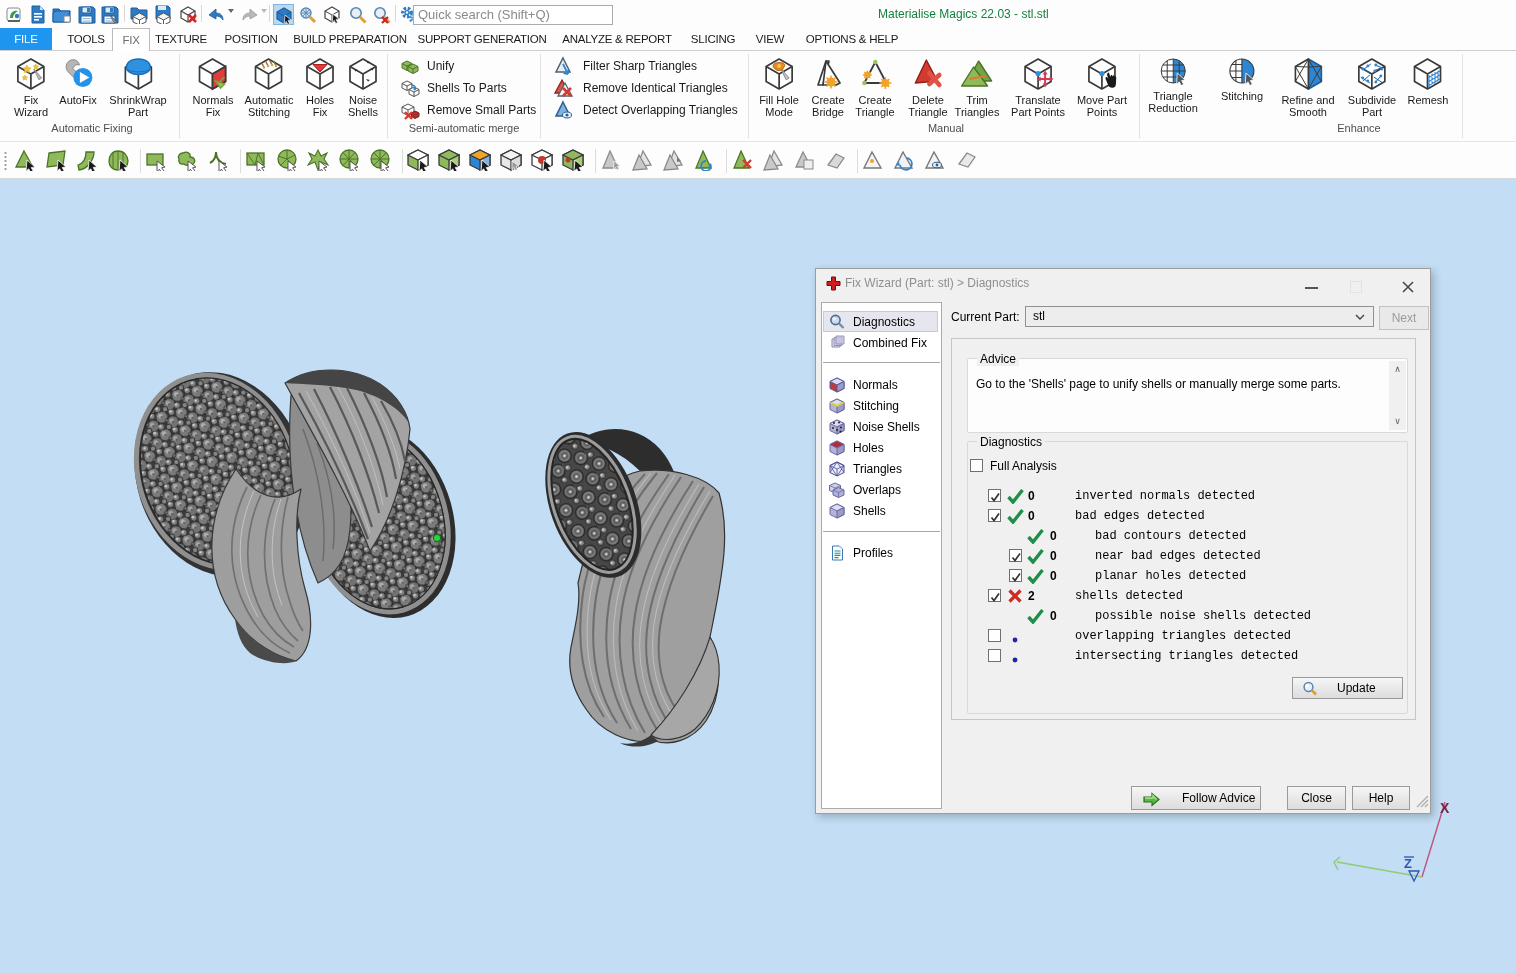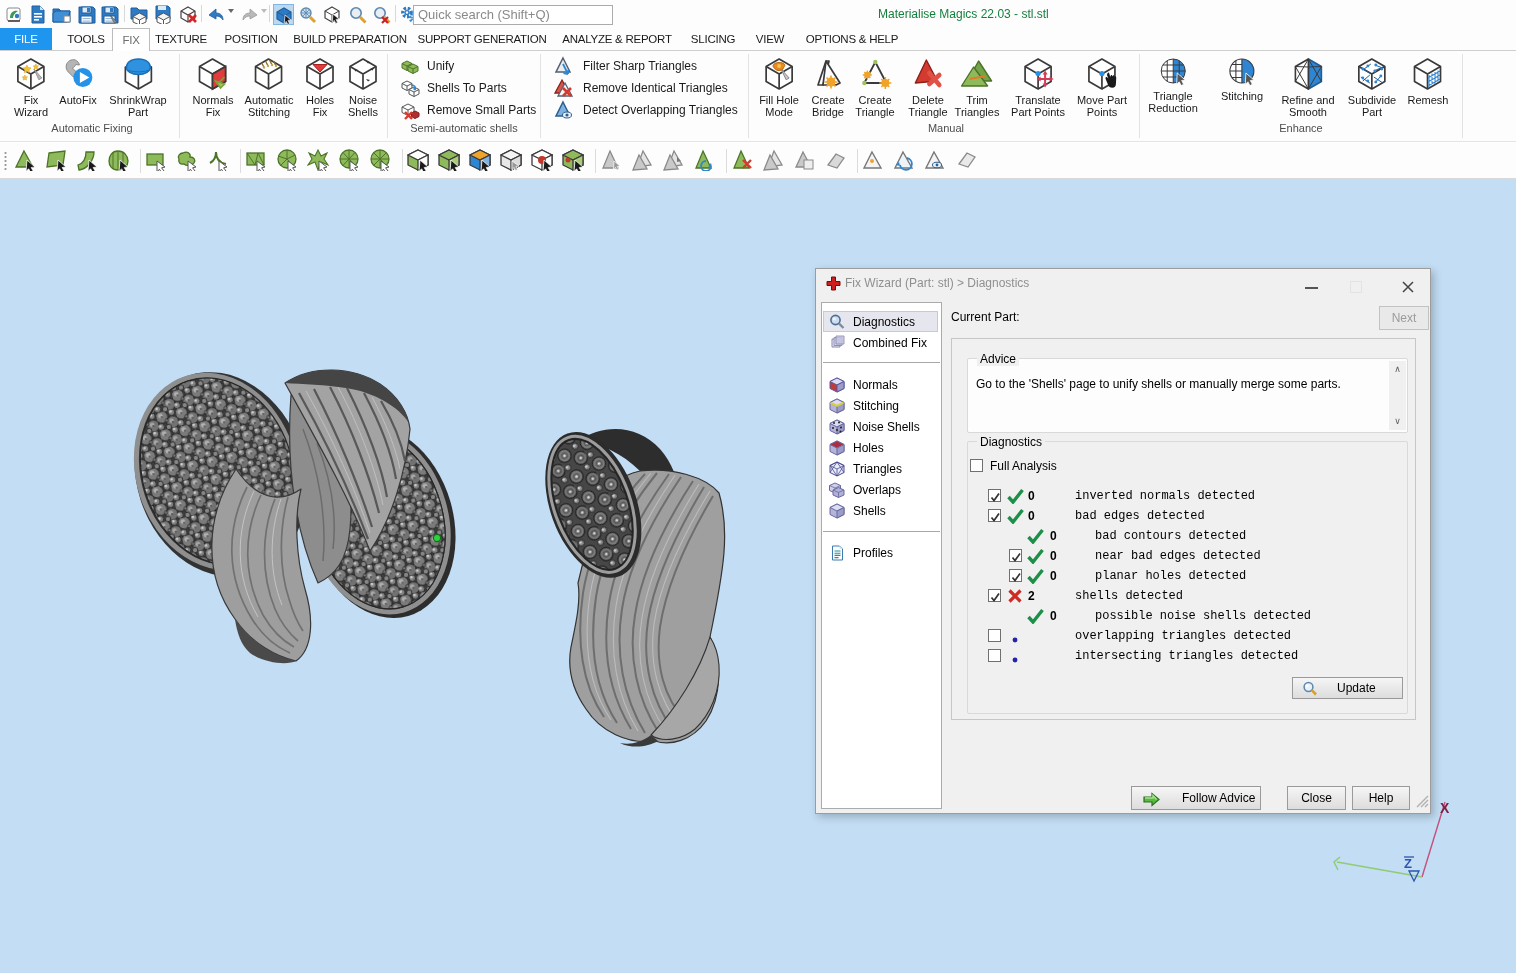--- a/index.html
+++ b/index.html
@@ -261,21 +261,21 @@
     </div>
     <div class="strio" style="left:401px;top:48px">
       <svg width="19" height="19" viewBox="0 0 19 19" style="">
         <path d="M7 3 L13 6 L13 11.5 L7 14.5 L1 11.5 L1 6 Z" fill="#fff" stroke="#555"></path>
         <path d="M1 6 L7 9 L13 6 M7 9 V14.5" fill="none" stroke="#555"></path>
         <path d="M14 10 L18 12 L18 15.5 L14 17.5 L10.5 15.5 L10.5 12 Z" fill="#b03030" stroke="#7d1d1d"></path>
         <path d="M4 11 L11 18 M11 11 L4 18" stroke="#d43b30" stroke-width="2.4"></path>
       </svg>
       <span class="txt">Remove Small Parts</span>
     </div>
-    <div class="glab" style="left:464px">Semi-automatic shells</div>
+    <div class="glab" style="left:464px">Semi-automatic merge</div>
     <div class="strio" style="left:554px;top:4px">
       <svg width="22" height="20" viewBox="0 0 22 20" style="">
         <path d="M9 2 L16 16 L2 16 Z" fill="#e9edf2" stroke="#55606e" stroke-width="1.5"></path>
         <path d="M9 8 L14 18 M14 18 l-4.5-1 M14 18 l.5-4.5" fill="none" stroke="#2e86d3" stroke-width="1.8"></path>
       </svg>
       <span class="txt">Filter Sharp Triangles</span>
     </div>
     <div class="strio" style="left:554px;top:26px">
       <svg width="22" height="20" viewBox="0 0 22 20" style="">
         <path d="M8 2 L15 15 L1 15 Z" fill="#d4574e" stroke="#8e1f17" stroke-width="1.3"></path>
@@ -427,21 +427,21 @@
     <div class="rbig" style="left:1428px">
       <svg width="34" height="34" viewBox="0 0 34 34" style="display:block;margin:0 auto">
         <path d="M17 2 L30 9.5 L30 24.5 L17 32 L4 24.5 L4 9.5 Z" fill="#fff" stroke="#3a3a3a" stroke-width="1.7" stroke-linejoin="round"></path>
         <path d="M4 9.5 L17 17 L30 9.5 M17 17 L17 32" fill="none" stroke="#3a3a3a" stroke-width="1.7" stroke-linejoin="round"></path>
         <g fill="none" stroke="#2e86d3" stroke-width="1.1">
           <path d="M18.5 18 v12 M21.5 16.6 v12 M24.5 15 v12 M27.5 13.4 v11 M17.5 21 l12-7 M17.5 25 l12-7 M17.5 29 l12-7"></path>
         </g>
       </svg>
       <div class="rlab">Remesh</div>
     </div>
-    <div class="glab" style="left:1301px">Enhance</div>
+    <div class="glab" style="left:1359px">Enhance</div>
   </div>
 <div id="toolbar2">
     <div style="position:absolute;left:4px;top:8px;width:3px;height:20px;background-image:radial-gradient(circle,#9a9a9a 1px,transparent 1.2px);background-size:3px 4px;"></div>
     <div class="t2i" style="left:14px"><svg width="22" height="22" viewBox="0 0 22 22" style="">
         <path d="M10 2 L19 18 L2 18 Z" fill="#8fba5b" stroke="#4c7427" stroke-width="1.3"></path>
         <path d="M13 11 l8 7 -3.8.5 2 3.6 -2.6 1.4 -2-3.7 -2.6 2.7 z" fill="#1a1a1a" stroke="#fff" stroke-width=".8"></path>
       </svg></div>
     <div class="t2i" style="left:45px"><svg width="22" height="22" viewBox="0 0 22 22" style="">
         <path d="M4 4 L20 2 L18 16 L2 18 Z" fill="#8fba5b" stroke="#4c7427" stroke-width="1.3"></path>
         <path d="M13 11 l8 7 -3.8.5 2 3.6 -2.6 1.4 -2-3.7 -2.6 2.7 z" fill="#1a1a1a" stroke="#fff" stroke-width=".8"></path>
@@ -814,20 +814,23 @@
           <path d="M3.5 1 h7 l3 3 v11 h-10 z" fill="#fdfdfd" stroke="#3a7ab0"></path>
           <path d="M10.5 1 l3 3 h-3 z" fill="#cfe4f2"></path>
           <g stroke="#2a9090" stroke-width="1.1">
             <path d="M5.5 6 h6 M5.5 8.2 h6 M5.5 10.4 h6 M5.5 12.6 h4"></path>
           </g>
         </svg>
         <span>Profiles</span>
       </div>
     </div>
     <div style="position:absolute;left:135px;top:41px;font-size:12px">Current Part:</div>
+    <div style="position:absolute;left:209px;top:37px;width:349px;height:21px;background:#ededed;border:1px solid #919191;font-size:12px;line-height:19px;padding-left:7px">stl<svg width="10" height="6" viewBox="0 0 10 6" style="position:absolute;right:8px;top:7px">
+        <path d="M1 1 L5 5 L9 1" fill="none" stroke="#444" stroke-width="1.4"></path>
+      </svg></div>
     <div class="btn" style="left:563px;top:37px;width:50px;height:24px;background:#e9e9e9;border-color:#c2c2c2;color:#9b9b9b;line-height:22px;text-align:center">Next</div>
     <div style="position:absolute;left:135px;top:69px;width:465px;height:382px;border:1px solid #c6c6c6;background:#f0f0f0"></div>
     <div class="fieldset" style="left:151px;top:89px;width:441px;height:75px;background:#fdfdfd"></div>
     <div class="legend" style="left:161px;top:83px">Advice</div>
     <div style="position:absolute;left:160px;top:108px;font-size:12px;width:400px">Go to the 'Shells' page to unify shells or manually merge some parts.</div>
     <div style="position:absolute;left:573px;top:92px;width:17px;height:69px;background:#f0f0f0">
       <div style="position:absolute;top:0;width:17px;height:17px;background:#f0f0f0;color:#606060;font-size:9px;text-align:center;line-height:17px">∧</div>
       <div style="position:absolute;bottom:0;width:17px;height:17px;background:#f0f0f0;color:#606060;font-size:9px;text-align:center;line-height:17px">∨</div>
     </div>
     <div class="fieldset" style="left:151px;top:172px;width:441px;height:273px"></div>

